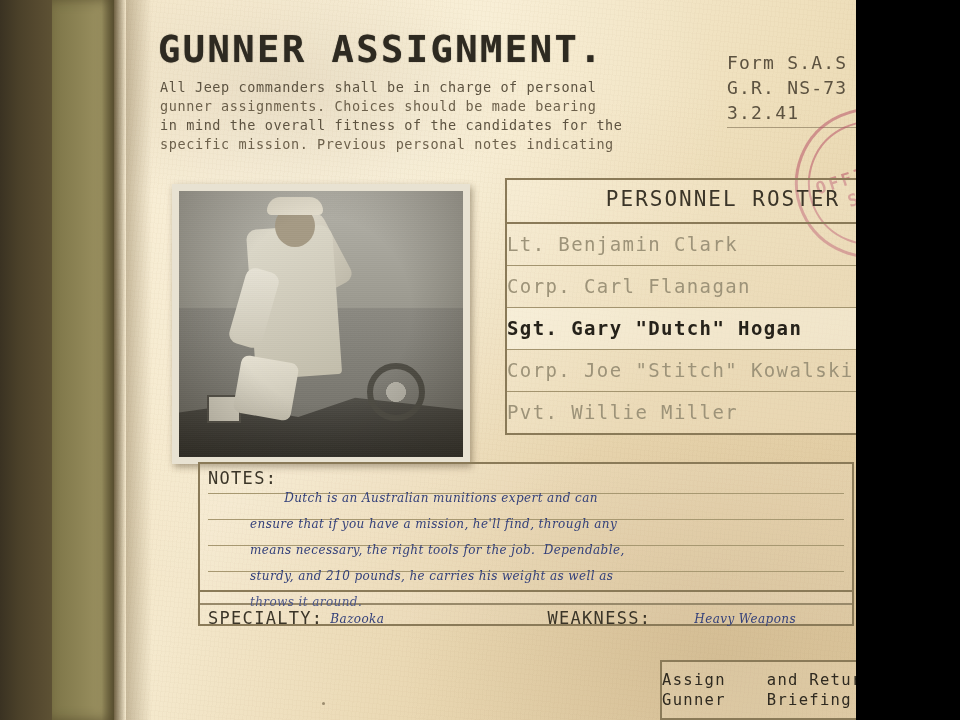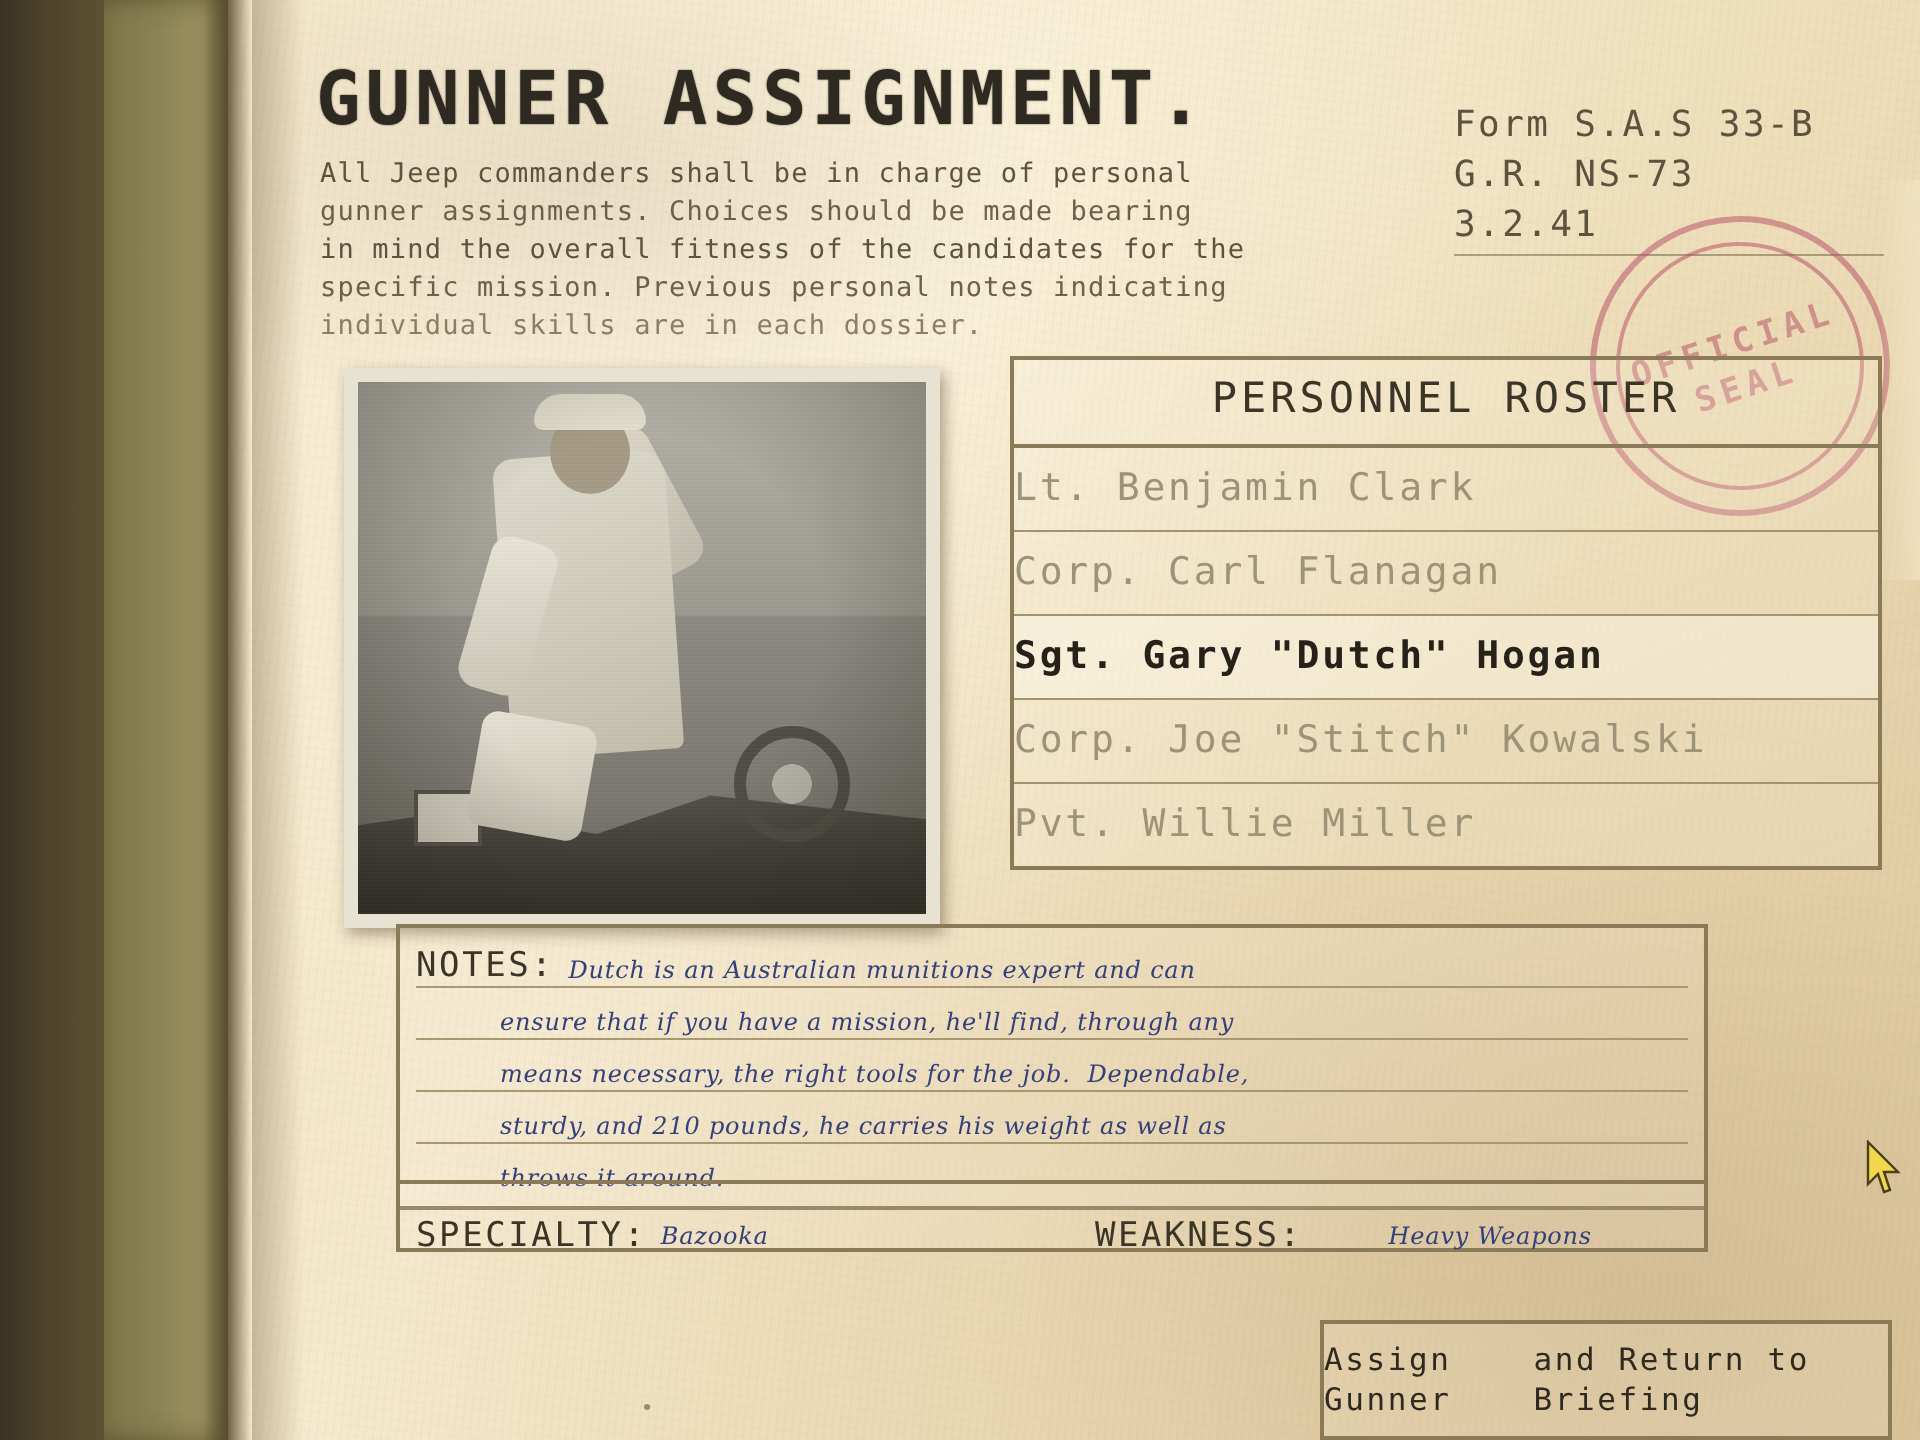--- a/index.html
+++ b/index.html
@@ -2,21 +2,21 @@
 <html><head>
 <meta charset="utf-8">
 <style>
   html, body {
     margin: 0;
     padding: 0;
     background: #000;
   }
   #screen {
     position: relative;
-    width: 960px;
+    width: 856px;
     height: 720px;
     overflow: hidden;
     background: #d8c49a;
     font-family: "DejaVu Sans Mono", monospace;
   }
 
   
   .paper {
     position: absolute;
     inset: 0;
@@ -251,21 +251,21 @@
   .notes {
     position: absolute;
     left: 198px; top: 462px;
     width: 652px;
     border: 2px solid #8a7a58;
     background: rgba(255,250,235,0.12);
   }
   .notes-inner { padding: 4px 8px 6px 8px; }
   .notes-line {
     display: flex;
-    align-items: flex-end;
+    align-items: flex-start;
     border-bottom: 1px solid #a79871;
     height: 25px;
     white-space: pre;
   }
   .notes-line:last-child { border-bottom: none; }
   .notes-label {
     font-size: 17px;
     letter-spacing: 1.3px;
     color: #3b3528;
     padding-right: 7px;
@@ -348,21 +348,20 @@
   <div class="spine-edge"></div>
   <div class="spine-shadow"></div>
 
   <div class="title">GUNNER ASSIGNMENT.</div>
 
   <div class="intro">
     <div>All Jeep commanders shall be in charge of personal</div>
     <div class="fade-a">gunner assignments.  Choices should be made bearing</div>
     <div>in mind the overall fitness of the candidates for the</div>
     <div class="fade-a">specific mission.  Previous personal notes indicating</div>
-    <div class="fade-b">individual skills are in each dossier.</div>
   </div>
 
   <div class="formblock">
     <div>Form S.A.S 33-B</div>
     <div>G.R. NS-73</div>
     <div>3.2.41</div>
     <div class="rule"></div>
   </div>
 
   <div class="stamp">

